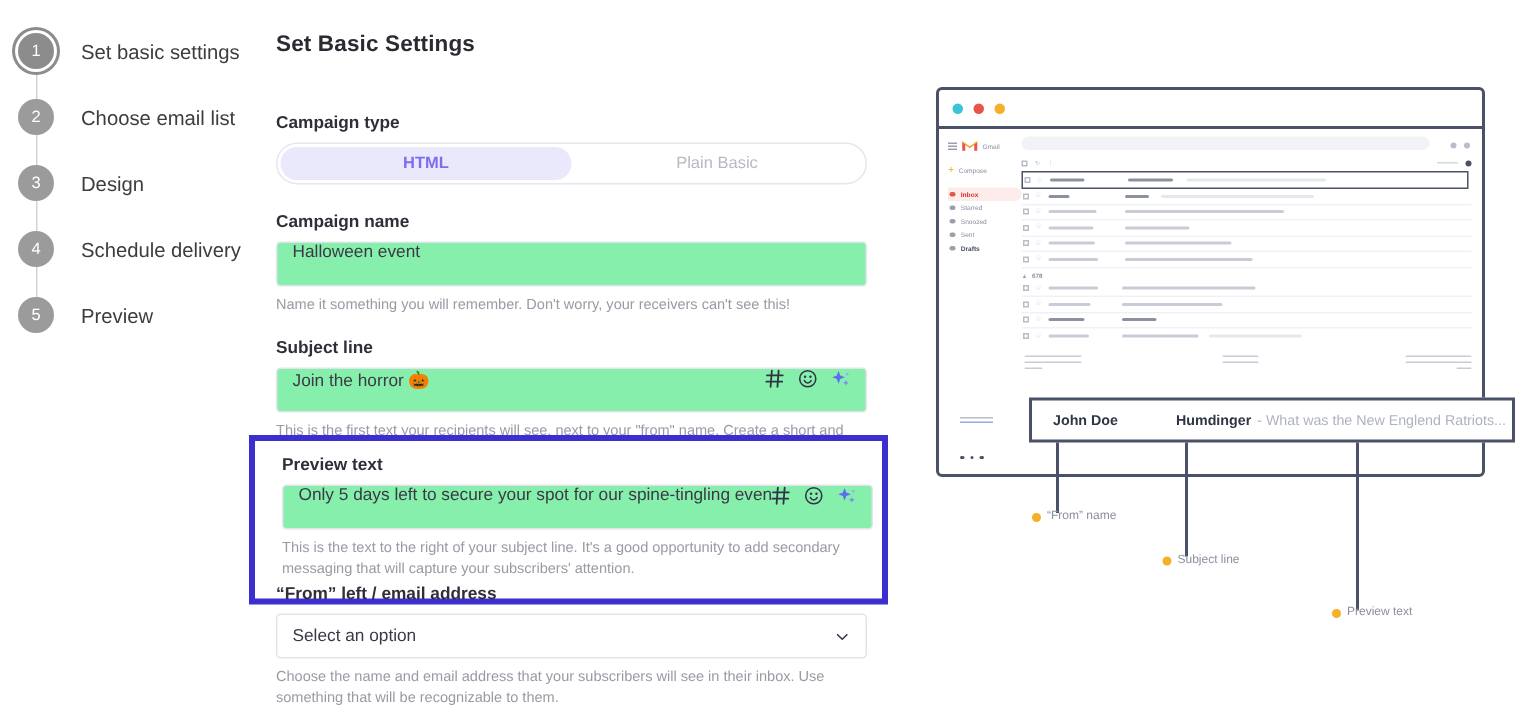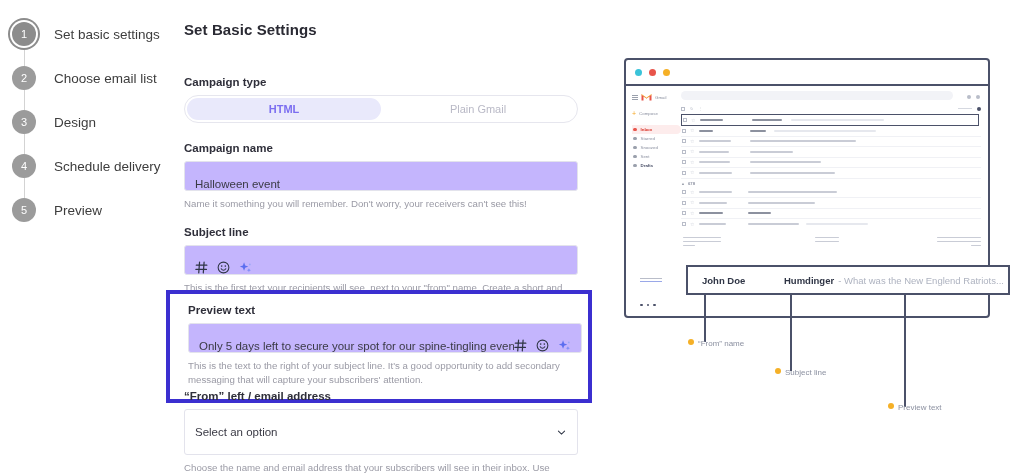--- a/index.html
+++ b/index.html
@@ -54,30 +54,30 @@
     background: #fff; overflow: hidden; padding: 2px;
   }
   .seg-opt {
     flex: 1; display: flex; align-items: center; justify-content: center;
     font-size: 11px; border-radius: 12px; color: #b9b9c6;
   }
   .seg-opt.sel { background: #e9e9fb; color: #7b6ef0; font-weight: bold; }
 
   .input {
     width: 394px; height: 30px;
-    border: 1px solid #e3e3ec; border-radius: 3px; background: #c4b5fd;
-    display: flex; align-items: flex-end; padding: 0 10px;
+    border: 1px solid #e3e3ec; border-radius: 3px; background: #86efac;
+    display: flex; align-items: flex-start; padding: 0 10px;
     font-size: 11.5px; color: #3a3a45;
   }
   .input .val { flex: 1; white-space: nowrap; overflow: hidden; }
   .input-icons { display: flex; align-items: center; gap: 9px; }
   .ic { width: 13px; height: 13px; display: block; }
 
   .select {
-    width: 394px; height: 46px;
+    width: 394px; height: 30px;
     border: 1px solid #e3e3ec; border-radius: 3px; background: #fff;
     display: flex; align-items: center; padding: 0 10px;
     font-size: 11.5px; color: #3a3a45;
   }
   .select .val { flex: 1; }
 
   .highlight-box {
     position: absolute; left: -18px; width: 426px;
     border: 4px solid #3b2fd0; background: #fff;
     padding: 10px 18px 12px 18px;
@@ -147,21 +147,21 @@
     position: absolute; left: 86px; top: 265px; width: 324px; height: 30px;
     border: 2px solid #4b5169; background: #fff;
     display: flex; align-items: center; padding-left: 14px;
     font-size: 9.5px;
   }
   .callout .from { font-weight: bold; color: #2f3545; width: 82px; }
   .callout .subj { font-weight: bold; color: #2f3545; }
   .callout .prev { color: #aeb3c0; margin-left: 4px; white-space: nowrap; overflow: hidden; }
 
   .lead { position: absolute; width: 1.5px; background: #4b5169; }
-  .ann { position: absolute; display: flex; align-items: flex-start; gap: 4px; }
+  .ann { position: absolute; display: flex; align-items: flex-end; gap: 4px; }
   .ann .adot { width: 6px; height: 6px; border-radius: 50%; background: #f5b027; }
   .ann .atxt { font-size: 8px; color: #8b90a0; white-space: nowrap; }
 </style>
 </head>
 <body>
 
 <div class="page">
 
   <div class="stepper">
     <div class="step-line" style="top:46px;height:32px;"></div>
@@ -192,35 +192,36 @@
   </div>
 
   <div class="form">
 
     <div class="form-title">Set Basic Settings</div>
 
     <div style="margin-top:38px;">
       <div class="field-label">Campaign type</div>
       <div class="seg">
         <div class="seg-opt sel">HTML</div>
-        <div class="seg-opt">Plain Gmail</div>
+        <div class="seg-opt">Plain Basic</div>
       </div>
     </div>
 
     <div style="margin-top:19px;">
       <div class="field-label">Campaign name</div>
       <div class="input">
         <span class="val">Halloween event</span>
       </div>
       <div class="help-text">Name it something you will remember. Don't worry, your receivers can't see this!</div>
     </div>
 
     <div style="margin-top:15px;">
       <div class="field-label">Subject line</div>
       <div class="input">
+        <span class="val">Join the horror 🎃</span>
         <span class="input-icons">
           <svg class="ic" viewBox="0 0 16 16">
             <path d="M5.6 1.4 4.6 14.6M11.2 1.4 10.2 14.6M1.6 5.2h13M1.1 10.4h13" stroke="#2f3545" stroke-width="1.5" fill="none" stroke-linecap="round"></path>
           </svg>
           <svg class="ic" viewBox="0 0 16 16">
             <circle cx="8" cy="8" r="6.6" fill="none" stroke="#2f3545" stroke-width="1.3"></circle>
             <circle cx="5.8" cy="6.3" r="1" fill="#2f3545"></circle>
             <circle cx="10.2" cy="6.3" r="1" fill="#2f3545"></circle>
             <path d="M5.2 9.6c.8 1.3 1.8 1.9 2.8 1.9s2-.6 2.8-1.9" stroke="#2f3545" stroke-width="1.3" fill="none" stroke-linecap="round"></path>
           </svg>

